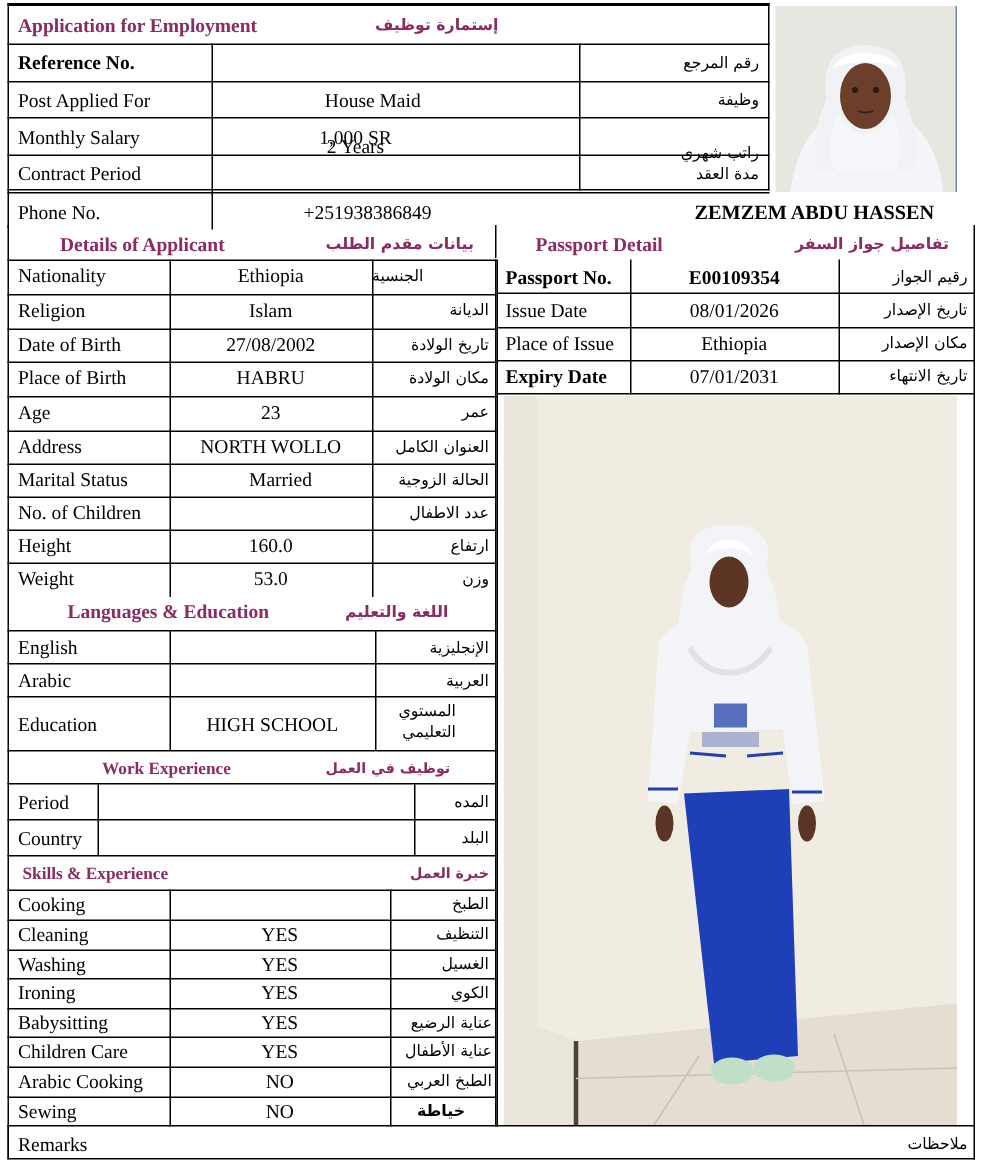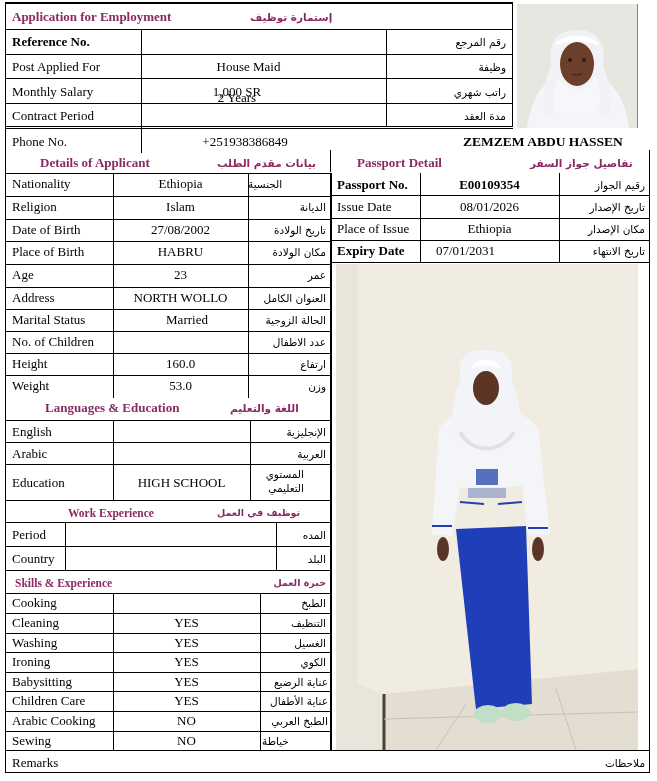--- a/index.html
+++ b/index.html
@@ -38,21 +38,21 @@
 <div class="lbl bold" style="left:12px;top:34px;">Reference No.</div>
 <div class="val" style="left:141px;top:34px;width:245px;"></div>
 <div class="ar" style="left:386px;top:35px;width:120px;">رقم المرجع</div>
 
 <div class="lbl" style="left:12px;top:59px;">Post Applied For</div>
 <div class="val" style="left:126px;top:59px;width:245px;">House Maid</div>
 <div class="ar" style="left:386px;top:60px;width:120px;">وظيفة</div>
 
 <div class="lbl" style="left:12px;top:84px;">Monthly Salary</div>
 <div class="val" style="left:141px;top:84px;width:192px;text-align:center;">1,000 SR</div>
-<div class="ar" style="left:386px;top:85px;width:120px;">راتب شهري</div>
+<div class="ar" style="left:386px;top:95px;width:120px;">راتب شهري</div>
 
 <div class="lbl" style="left:12px;top:108px;">Contract Period</div>
 <div class="val" style="left:141px;top:90px;width:192px;">2 Years</div>
 <div class="ar" style="left:386px;top:109px;width:120px;">مدة العقد</div>
 
 <div class="lbl" style="left:12px;top:134px;">Phone No.</div>
 <div class="val" style="left:141px;top:134px;width:208px;">+251938386849</div>
 
 <div class="photo" style="left:517px;top:4px;width:120px;height:124px;background:#e9e8e3;">
   <svg width="120" height="124" viewBox="0 0 120 124">
@@ -213,21 +213,21 @@
 <div class="lbl" style="left:12px;top:693px;">Children Care</div>
 <div class="val" style="left:113px;top:693px;width:147px;">YES</div>
 <div class="ar" style="left:262px;top:694px;width:66px;text-align:right;">عناية الأطفال</div>
 
 <div class="lbl" style="left:12px;top:713px;">Arabic Cooking</div>
 <div class="val" style="left:113px;top:713px;width:147px;">NO</div>
 <div class="ar" style="left:262px;top:714px;width:66px;text-align:right;">الطبخ العربي</div>
 
 <div class="lbl" style="left:12px;top:733px;">Sewing</div>
 <div class="val" style="left:113px;top:733px;width:147px;">NO</div>
-<div class="ar" style="left:262px;top:734px;width:64px;text-align:left;">خياطة</div>
+<div class="ar" style="left:262px;top:734px;width:64px;text-align:center;font-weight:bold;">خياطة</div>
 
 <div class="sect" style="left:357px;top:155px;">Passport Detail</div>
 <div class="sect-ar" style="left:530px;top:156px;">تفاصيل جواز السفر</div>
 <div class="vline" style="left:649px;top:150px;height:600px;"></div>
 
 <div class="vline" style="left:331px;top:173px;height:578px;"></div>
 <div class="vline" style="left:420px;top:173px;height:90px;"></div>
 <div class="vline" style="left:559px;top:173px;height:90px;"></div>
 <div class="hline" style="left:331px;top:195px;width:319px;"></div>
 <div class="hline" style="left:331px;top:218px;width:319px;"></div>
@@ -240,21 +240,21 @@
 
 <div class="lbl" style="left:337px;top:199px;">Issue Date</div>
 <div class="val" style="left:420px;top:199px;width:139px;">08/01/2026</div>
 <div class="ar" style="left:561px;top:200px;width:84px;text-align:right;">تاريخ الإصدار</div>
 
 <div class="lbl" style="left:337px;top:221px;">Place of Issue</div>
 <div class="val" style="left:420px;top:221px;width:139px;">Ethiopia</div>
 <div class="ar" style="left:561px;top:222px;width:84px;text-align:right;">مكان الإصدار</div>
 
 <div class="lbl" style="left:337px;top:243px;font-weight:bold;">Expiry Date</div>
-<div class="val" style="left:396px;top:243px;width:139px;">07/01/2031</div>
+<div class="val" style="left:420px;top:243px;width:139px;">07/01/2031</div>
 <div class="ar" style="left:561px;top:244px;width:84px;text-align:right;">تاريخ الانتهاء</div>
 
 <div class="photo" style="left:336px;top:264px;width:302px;height:486px;">
   <svg width="302" height="486" viewBox="0 0 302 486">
     <rect width="302" height="486" fill="#f0ece1"></rect>
     <path d="M0 0 L22 0 L22 420 L48 430 L48 486 L0 486 Z" fill="#e9e5da"></path>
     <path d="M48 430 L302 405 L302 486 L48 486 Z" fill="#e3ddd2"></path>
     <path d="M48 430 L48 486" stroke="#4a4238" stroke-width="3"></path>
     <path d="M100 486 L130 440 M240 486 L220 425 M48 455 L302 448" stroke="#c8c1b4" stroke-width="1"></path>
 

